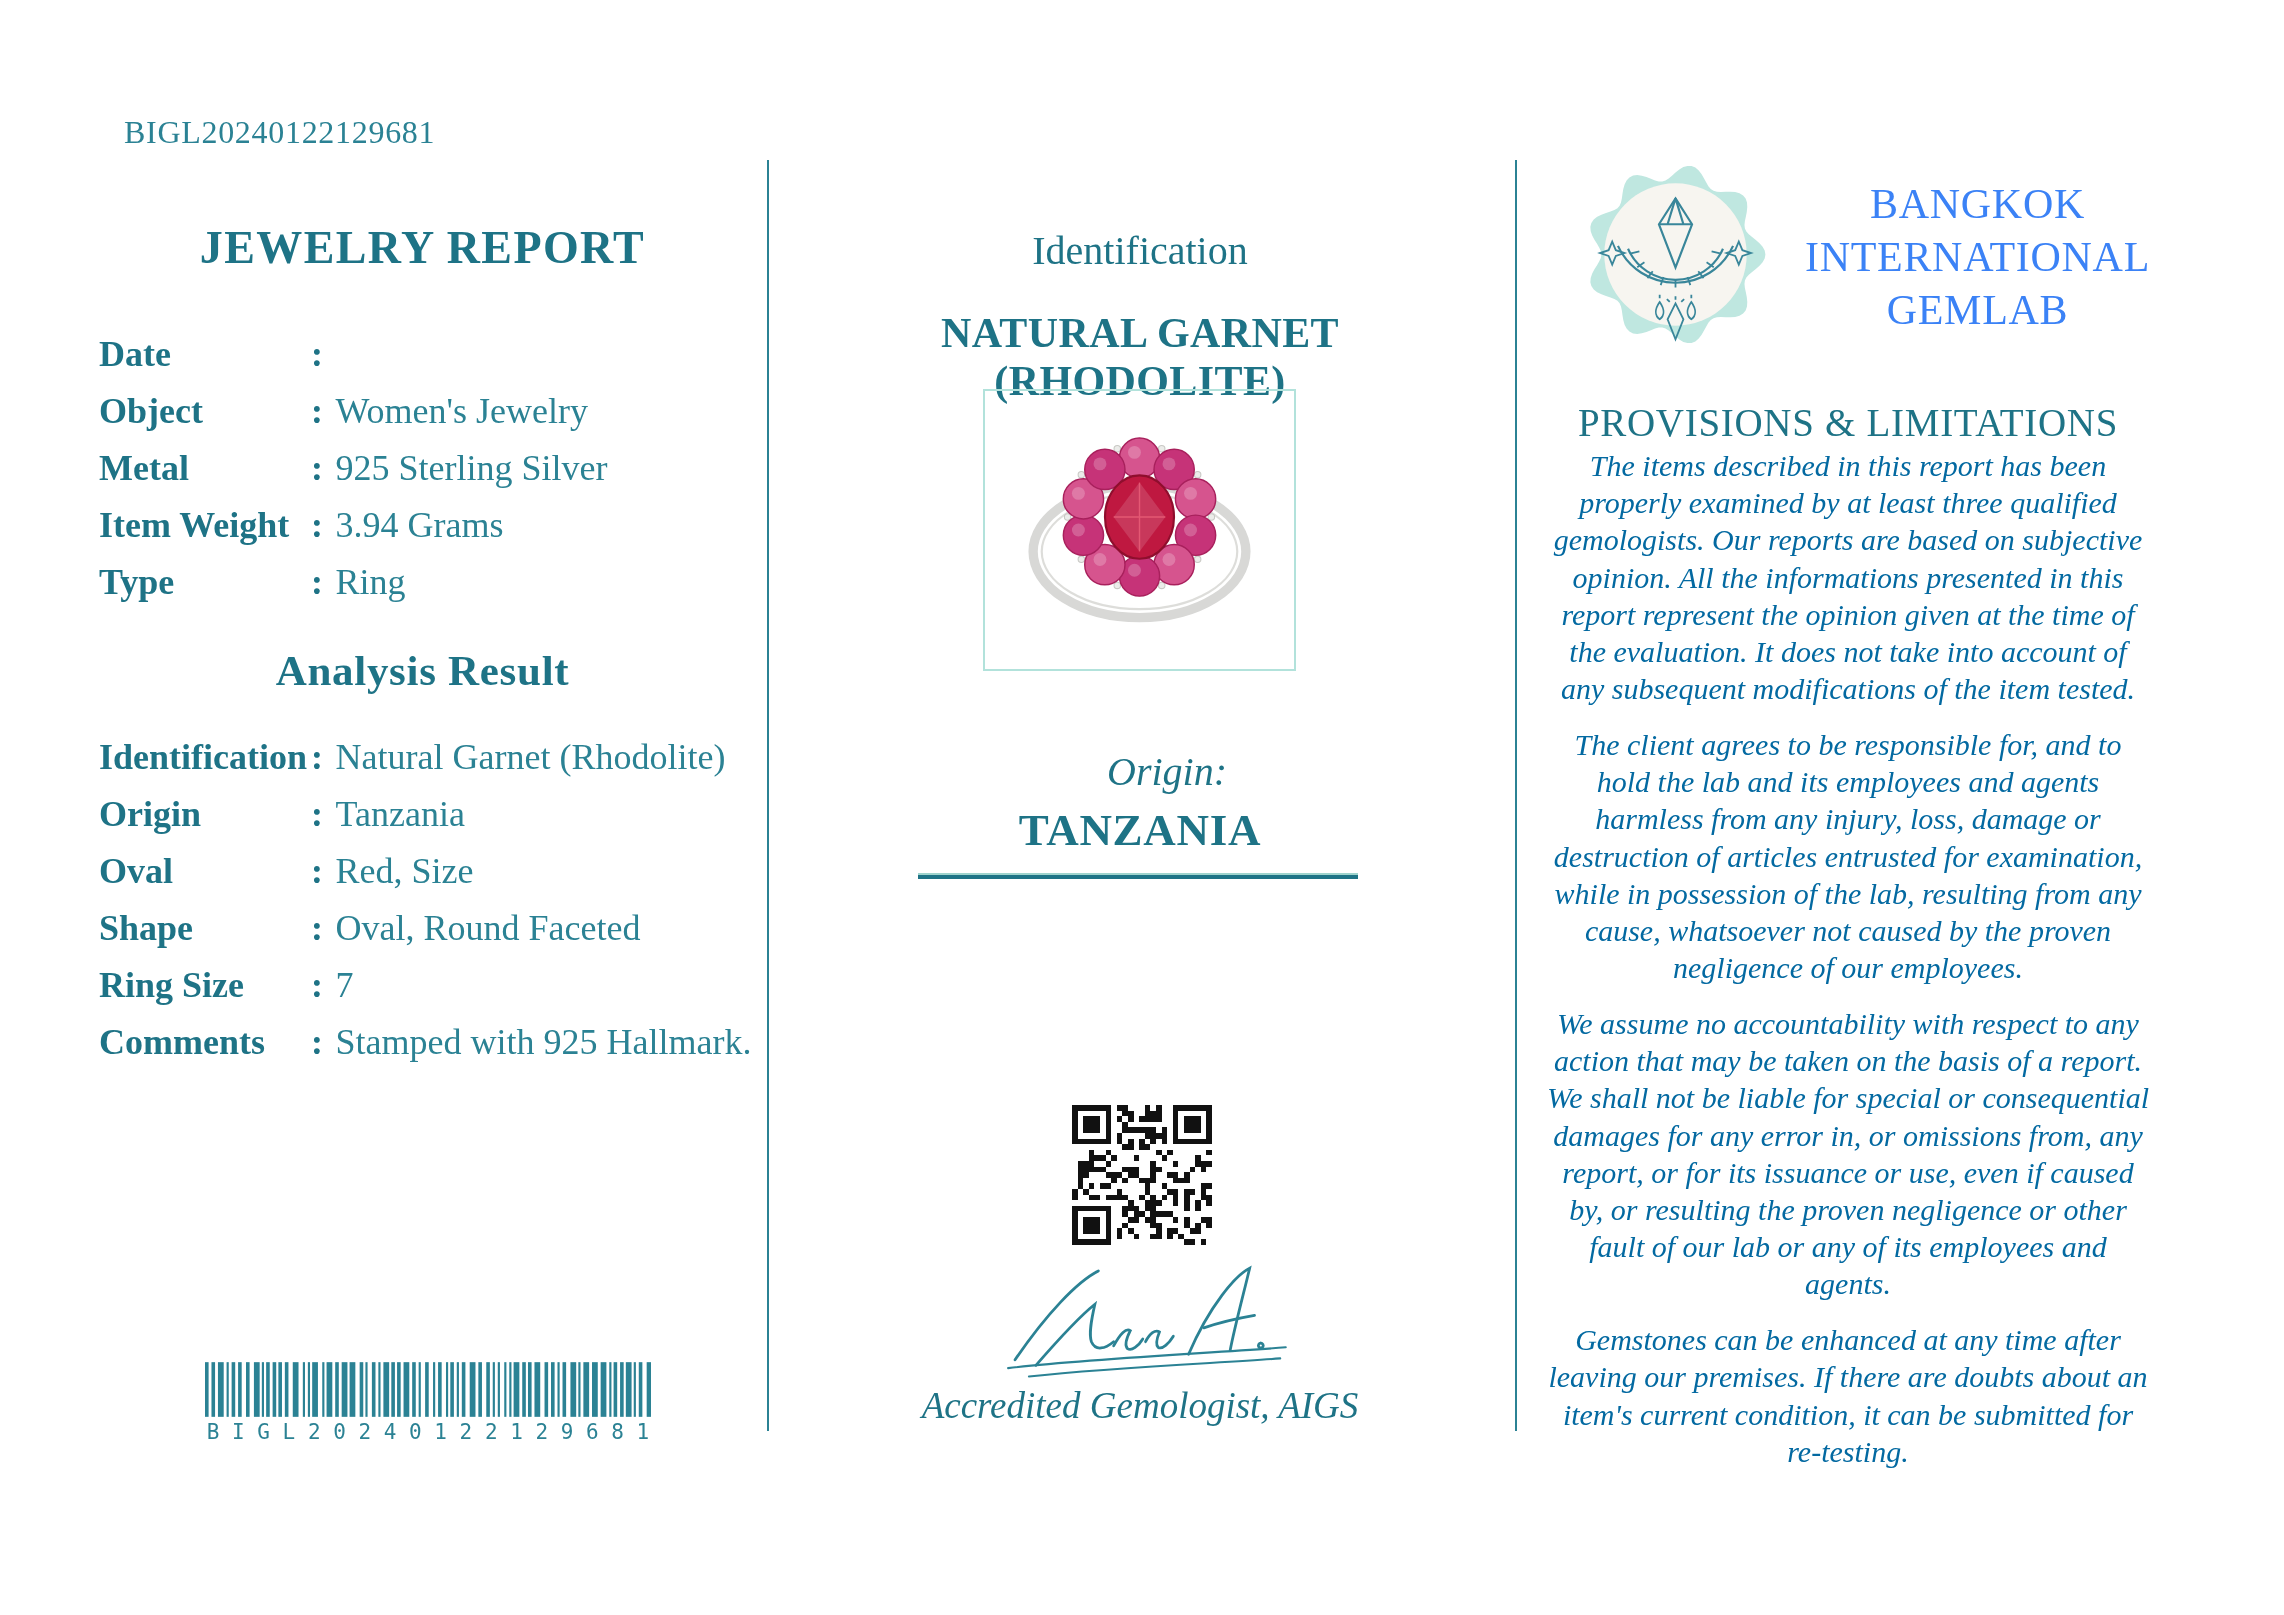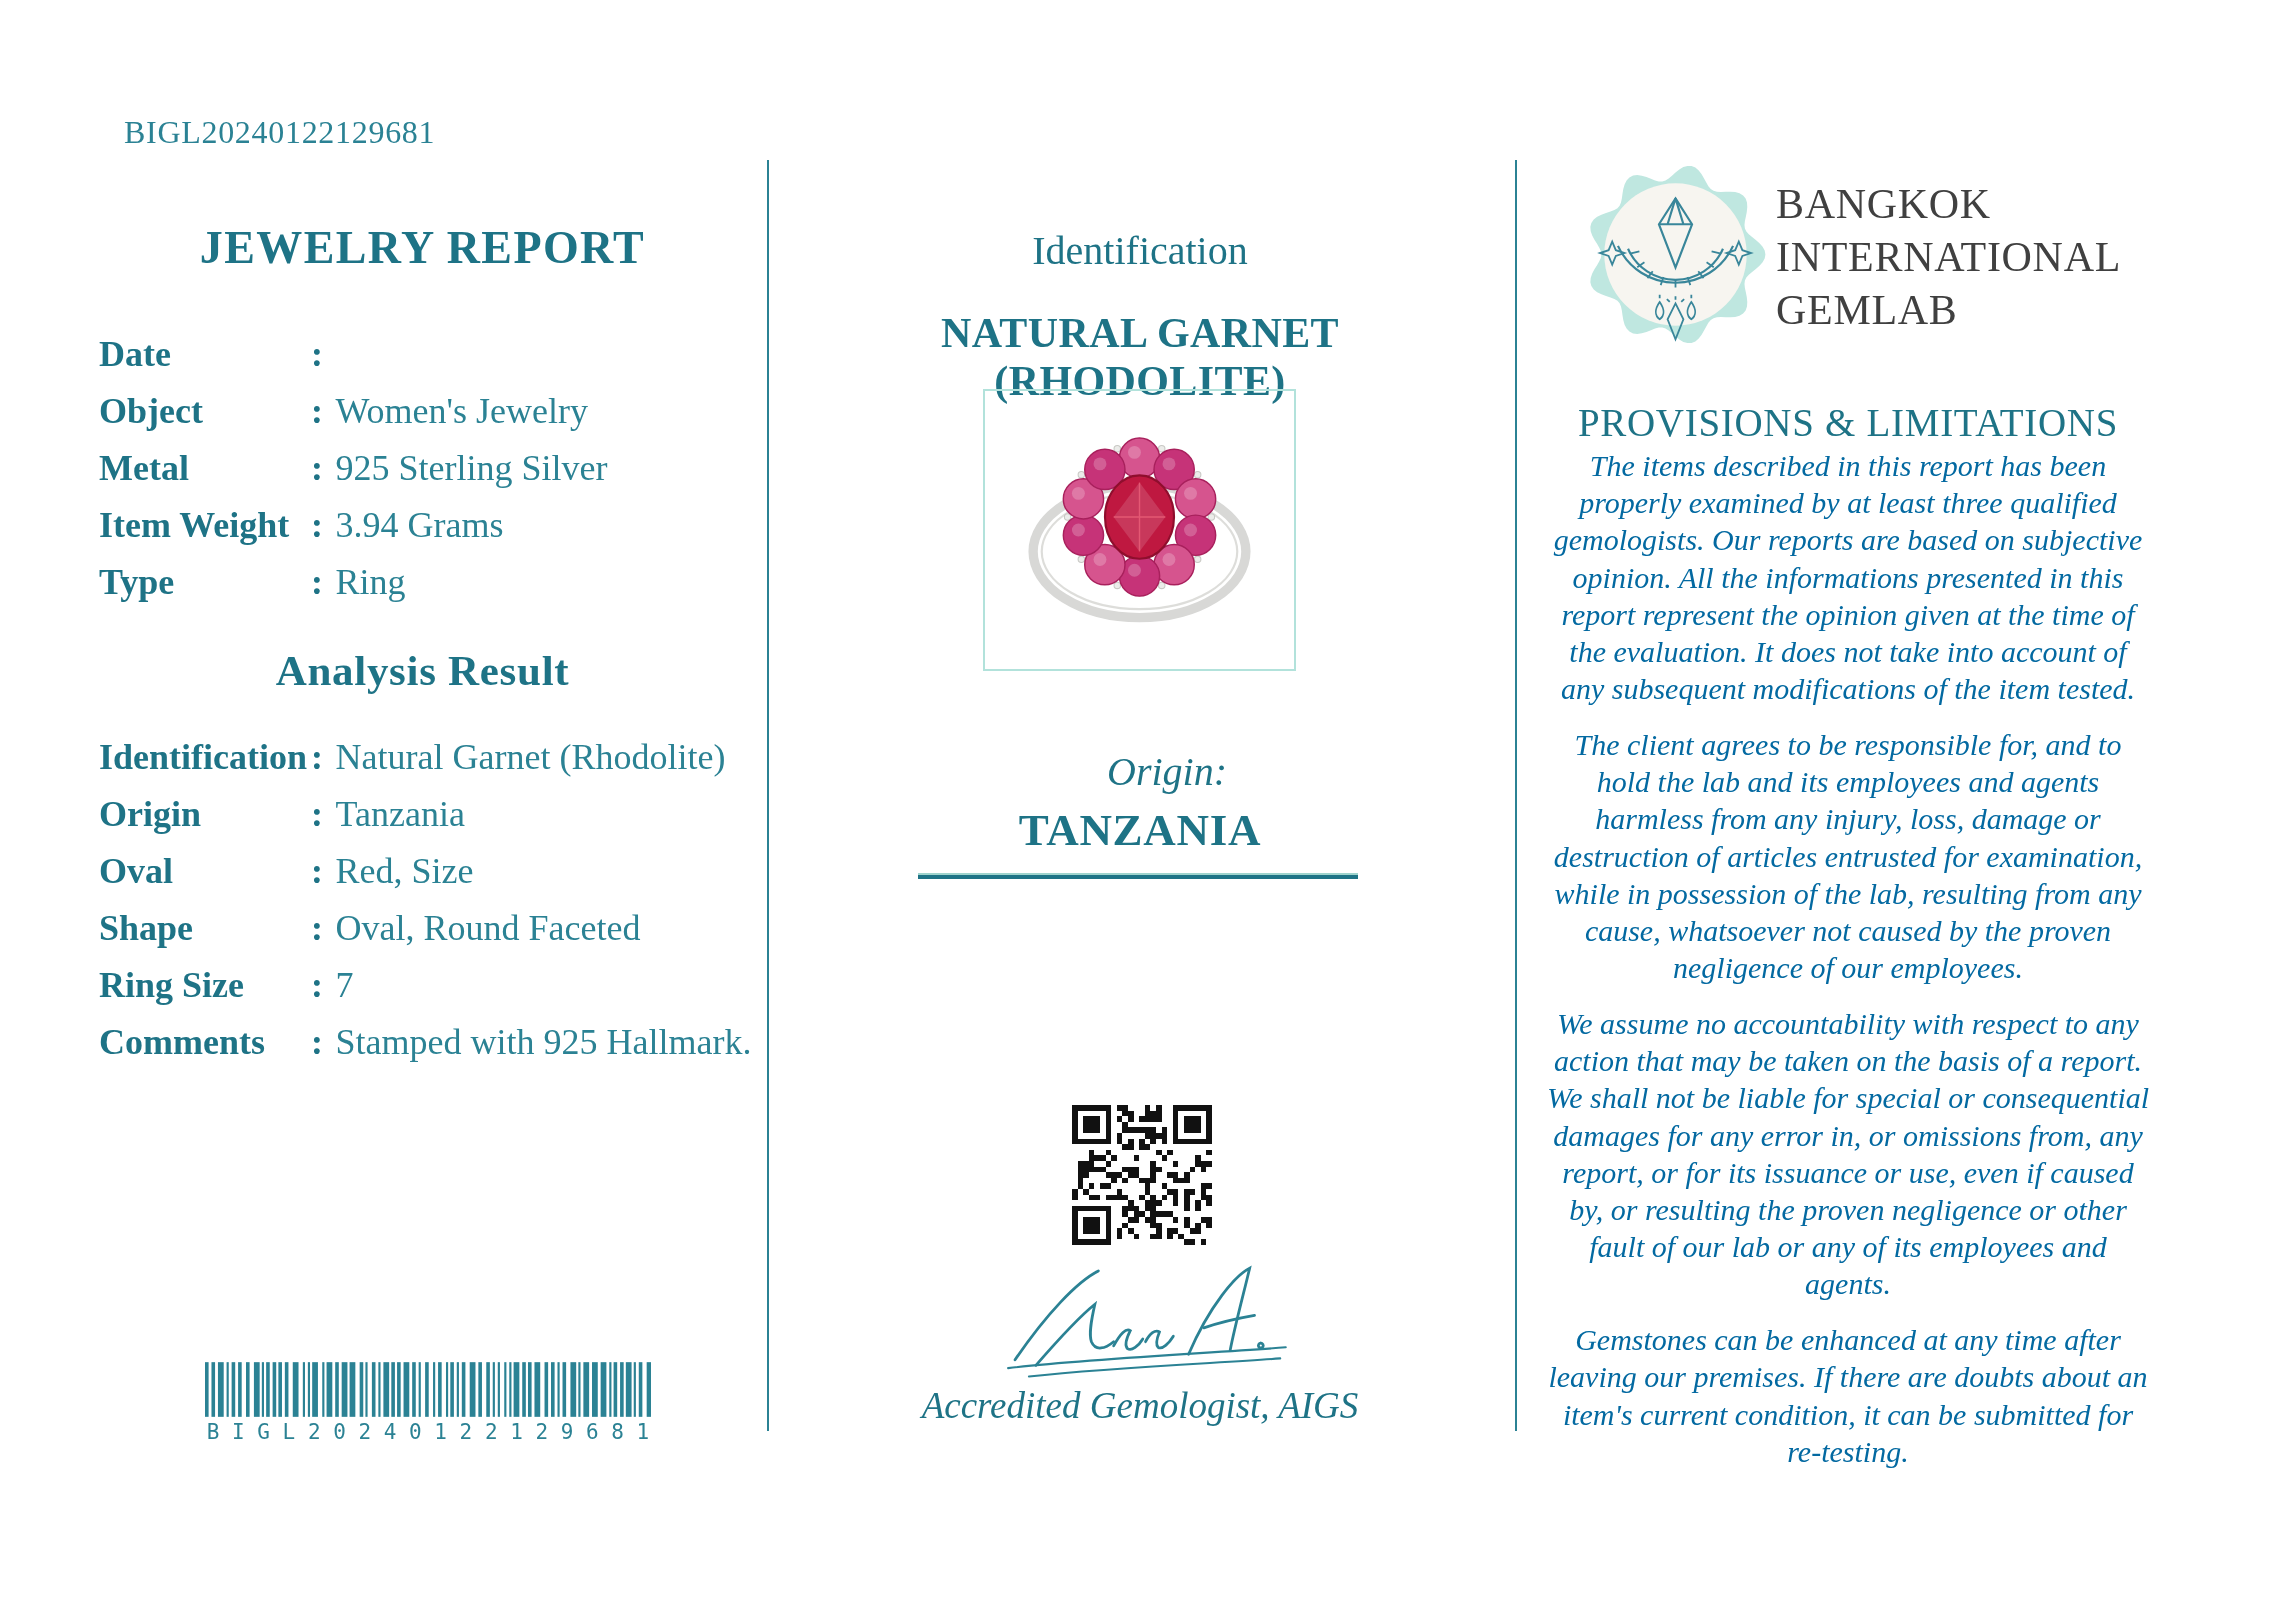--- a/index.html
+++ b/index.html
@@ -26,21 +26,21 @@
   .mid{width:698px;text-align:center;}
   .mid-title{font-size:40px;color:#1e7386;}
   .mid-id{font-size:42px;font-weight:bold;letter-spacing:0.4px;color:#1e7386;}
   .frame{width:309px;height:278px;border:2.9px solid #b2e2db;}
   .origin-label{font-size:40px;color:#1e7386;}
   .origin-value{font-size:45px;font-weight:bold;letter-spacing:0.7px;color:#1e7386;}
   .origin-underline{width:440px;height:5.8px;background:linear-gradient(#9fd4cd 0 37%, #1e7386 37% 100%);}
   .accredited{font-size:37px;color:#1e7386;}
 
   
-  .lab-title{width:403px;font-size:42px;line-height:53px;letter-spacing:0.7px;color:#404040;}
+  .lab-title{width:403px;text-align:center;font-size:42px;line-height:53px;letter-spacing:0.7px;color:#3b82f6;}
   .prov-title{width:604px;text-align:center;font-size:39px;letter-spacing:0.7px;color:#1e7386;}
   .prov-paras{width:604px;text-align:center;}
   .prov-paras p{margin:0 0 18.7px 0;font-size:30px;line-height:1.24;font-style:italic;color:#0369a1;}
 </style>
 </head>
 <body>
 
 <div class="page">
 
   <div class="abs report-id" style="left:88px;top:114px;margin-left:36px;">BIGL20240122129681</div>

